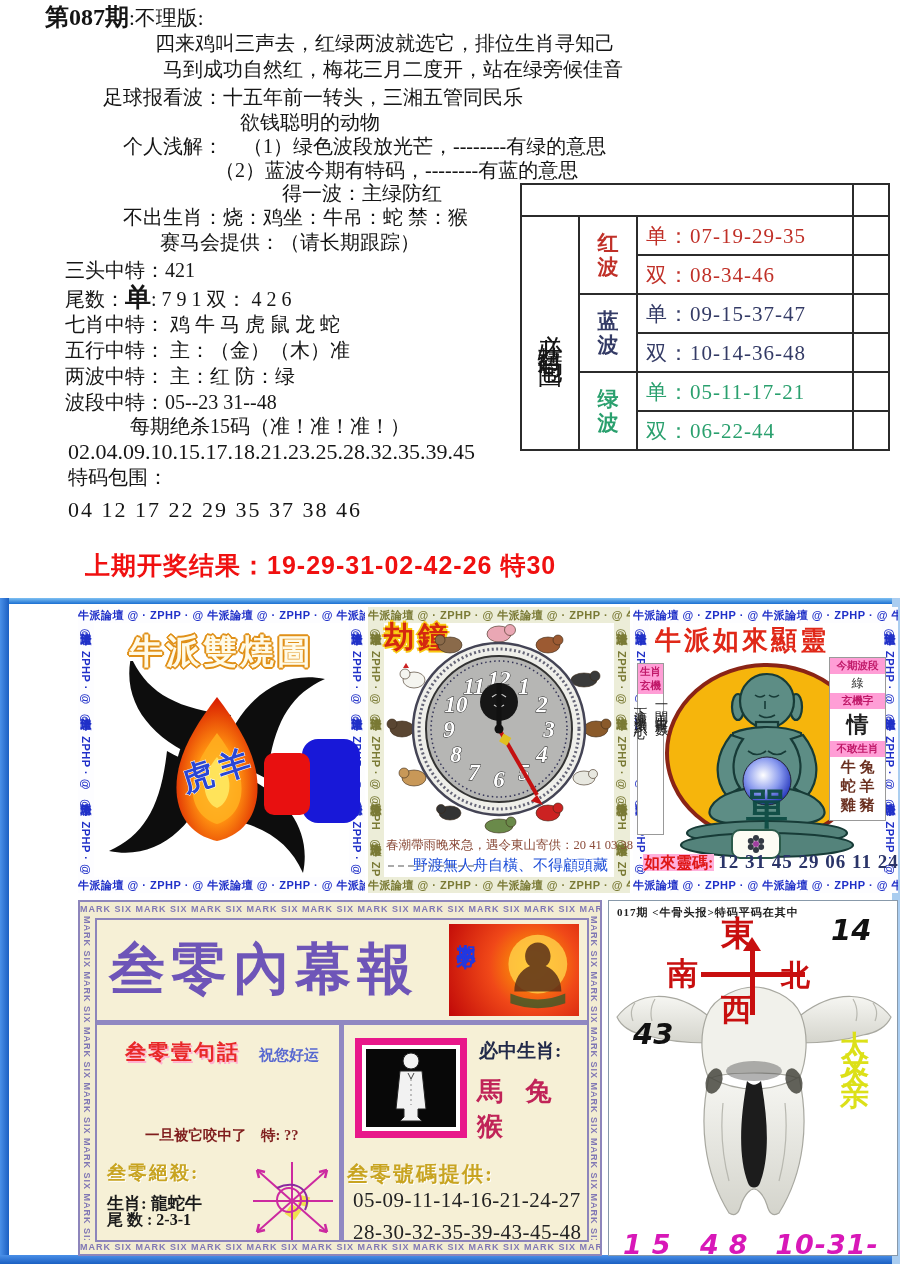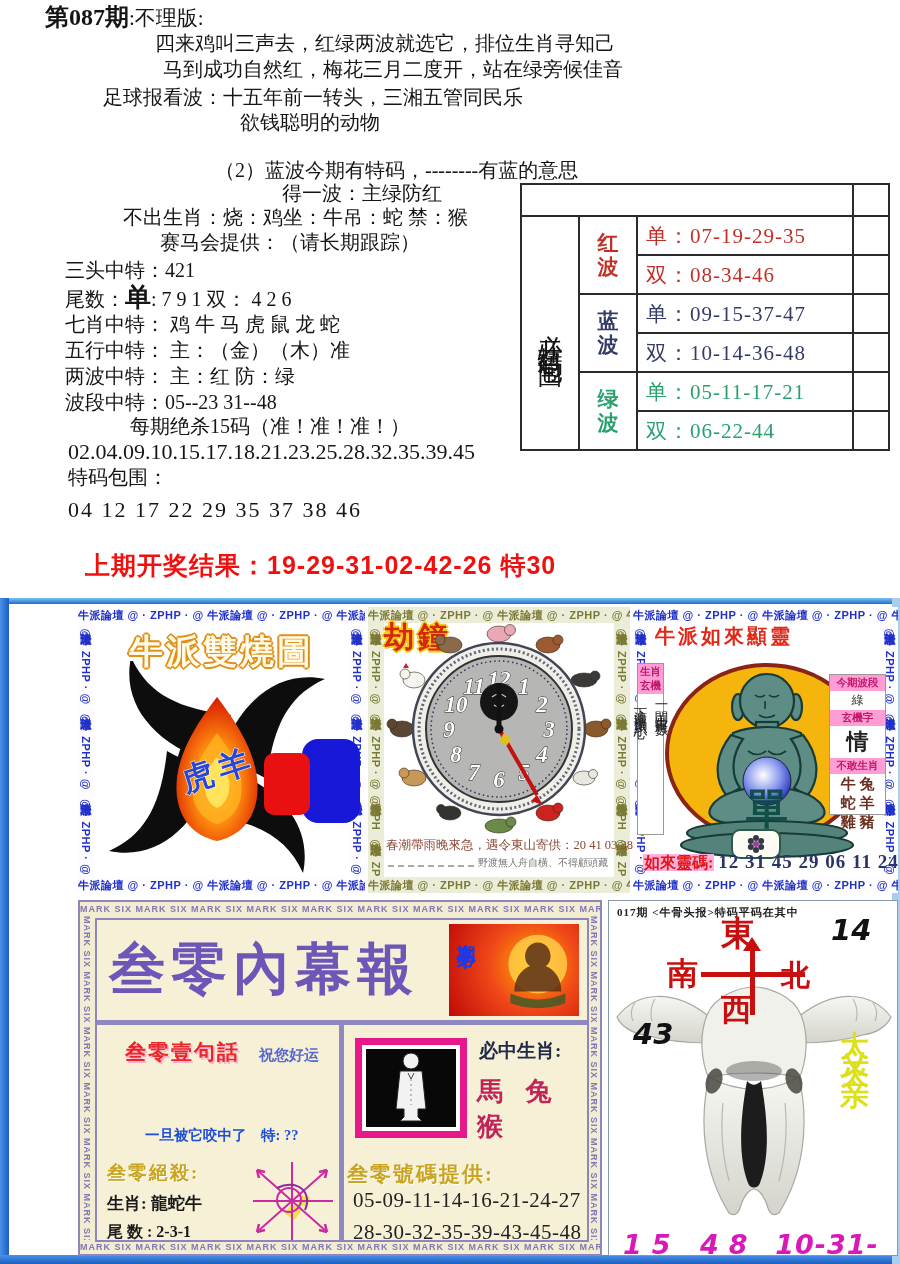--- a/index.html
+++ b/index.html
@@ -37,24 +37,24 @@
         font-weight:bold;font-size:11px;letter-spacing:.5px;white-space:nowrap;line-height:16px;}
   .btxt.v{writing-mode:vertical-rl;line-height:16px;}
   .zphp-blue{color:#2030c8;background:#fdfdff;}
   .zphp-olive{color:#7a7a35;background:#ecedd8;}
 
   .burn-title{position:absolute;left:16px;right:16px;top:22px;text-align:center;
       font-size:34px;font-weight:900;letter-spacing:3px;color:#fffbe8;
       text-shadow:-2px 0 #e09018,2px 0 #e09018,0 -2px #e09018,0 2px #e09018,-1px -1px #e09018,1px 1px #e09018,-1px 1px #e09018,1px -1px #e09018;}
   .clock-title{position:absolute;left:16px;top:10px;font-size:30px;font-weight:900;letter-spacing:4px;color:#d42810;
       text-shadow:-2px 0 #f8c810,2px 0 #f8c810,0 -2px #f8c810,0 2px #f8c810;}
-  .buddha-title{position:absolute;left:22px;top:16px;font-size:20px;font-weight:900;letter-spacing:3px;color:#e02818;}
+  .buddha-title{position:absolute;left:22px;top:16px;font-size:26px;font-weight:900;letter-spacing:3px;color:#e02818;}
 
   .caption1{position:absolute;left:18px;top:230px;width:228px;font-size:12.5px;color:#8a4a38;white-space:nowrap;}
-  .caption2{position:absolute;left:0;right:22px;top:249px;text-align:right;font-size:10px;color:#737373;}
+  .caption2{position:absolute;left:0;right:22px;top:249px;text-align:right;font-size:15px;color:#1d4ed8;}
   .cap-dash{position:absolute;left:20px;top:258px;width:86px;border-top:2px dashed #aaa;}
 
   .shape-blue{position:absolute;left:224px;top:132px;width:58px;height:84px;background:#1818d8;border-radius:16px;z-index:1;}
   .shape-red{position:absolute;left:186px;top:146px;width:46px;height:62px;background:#e81010;border-radius:10px;z-index:2;}
 
   .info-box{position:absolute;background:#fff;border:1px solid #999;z-index:3;box-sizing:border-box;}
   .pink-h{background:#ff9ed6;color:#c01868;font-family:"Liberation Sans","DejaVu Sans",sans-serif;
           font-weight:bold;font-size:10.5px;text-align:center;padding:1px 0;}
   .vcols{display:flex;flex-direction:row-reverse;justify-content:center;gap:3px;padding-top:3px;}
   .vcol{writing-mode:vertical-rl;text-orientation:upright;font-size:13.5px;letter-spacing:3px;color:#222;}
@@ -77,25 +77,25 @@
       font-size:56px;font-weight:900;color:#6e55b8;letter-spacing:6px;text-align:center;}
   .redbox{position:absolute;right:8px;top:4px;width:130px;height:92px;
       background:radial-gradient(circle at 65% 45%, #ffb000 0%, #f04818 45%, #c00808 100%);display:flex;}
   .redbox .mw{writing-mode:vertical-rl;text-orientation:upright;color:#2238e0;font-weight:900;font-size:19px;
       font-family:"Liberation Sans","DejaVu Sans",sans-serif;padding:4px 2px 0 4px;letter-spacing:2px;}
   .div-h{position:absolute;left:0;top:100px;width:100%;height:5px;background:#9088c2;}
   .div-v{position:absolute;left:242px;top:105px;width:5px;height:215px;background:#9088c2;}
   .slogan{position:absolute;left:28px;top:118px;font-size:21px;font-weight:700;color:#e82828;letter-spacing:2px;
       text-shadow:1.5px 1.5px 0 #ffb0d0;}
   .wish{position:absolute;left:162px;top:126px;font-size:15px;color:#5868d0;font-weight:bold;}
-  .bite{position:absolute;left:48px;top:206px;font-size:14.5px;color:#1d4ed8;font-weight:bold;}
+  .bite{position:absolute;left:48px;top:206px;font-size:14.5px;color:#7f1d1d;font-weight:bold;}
   .gold{color:#c8a421;font-weight:900;letter-spacing:2px;text-shadow:1px 1px 0 #fff;}
   .kill-label{position:absolute;left:10px;top:240px;font-size:19px;}
   .zline{position:absolute;left:10px;top:272px;font-size:17px;font-weight:bold;color:#1a1a1a;text-align:center;}
-  .tline{position:absolute;left:10px;top:302px;font-size:16px;color:#1a1a1a;font-weight:bold;}
+  .tline{position:absolute;left:10px;top:290px;font-size:16px;color:#1a1a1a;font-weight:bold;}
   .mframe{position:absolute;left:258px;top:118px;width:112px;height:100px;border:7px solid #e8188a;background:#fff;
       box-sizing:border-box;padding:4px;display:flex;align-items:center;justify-content:center;}
   .mframe .blackbox{width:100%;height:100%;background:#080808;display:flex;align-items:center;justify-content:center;}
   .must-lab{position:absolute;left:382px;top:118px;font-size:19px;font-weight:bold;color:#222a4a;}
   .must-z{position:absolute;left:380px;top:154px;font-size:26px;font-weight:900;color:#c02458;letter-spacing:8px;}
   .num-lab{position:absolute;left:250px;top:240px;font-size:21px;}
   .nline1{position:absolute;left:256px;top:268px;font-size:21px;color:#222;letter-spacing:.5px;}
   .nline2{position:absolute;left:256px;top:300px;font-size:21px;color:#222;letter-spacing:.5px;}
 
   
@@ -120,20 +120,21 @@
 </head>
 <body>
 
 <div class="page">
 
   <div class="tl" style="left:45px;top:4px;"><span class="big-issue">第087期</span><span class="edition">:不理版:</span></div>
   <div class="tl" style="left:155px;top:32px;">四来鸡叫三声去，红绿两波就选它，排位生肖寻知己</div>
   <div class="tl" style="left:163px;top:58px;">马到成功自然红，梅花三月二度开，站在绿旁候佳音</div>
   <div class="tl" style="left:103px;top:86px;">足球报看波：十五年前一转头，三湘五管同民乐</div>
   <div class="tl" style="left:240px;top:111px;">欲钱聪明的动物</div>
+  <div class="tl" style="left:123px;top:135px;">个人浅解：　（1）绿色波段放光芒，--------有绿的意思</div>
   <div class="tl" style="left:215px;top:159px;">（2）蓝波今期有特码，--------有蓝的意思</div>
   <div class="tl" style="left:282px;top:182px;">得一波：主绿防红</div>
   <div class="tl" style="left:123px;top:206px;">不出生肖：烧：鸡坐：牛吊：蛇 禁：猴</div>
   <div class="tl" style="left:160px;top:231px;">赛马会提供：（请长期跟踪）</div>
 
   <div class="tl" style="left:65px;top:259px;">三头中特：421</div>
   <div class="tl" style="left:65px;top:284px;"><span>尾数：</span><span style="font-size:26px;font-weight:bold;">单</span><span>: 7 9 1 双： 4 2 6</span></div>
   <div class="tl" style="left:65px;top:313px;">七肖中特： 鸡 牛 马 虎 鼠 龙 蛇</div>
   <div class="tl" style="left:65px;top:339px;">五行中特： 主：（金）（木）准</div>
   <div class="tl" style="left:65px;top:365px;">两波中特： 主：红 防：绿</div>
@@ -360,21 +361,21 @@
     </svg>
 
     <div class="info-box" style="left:4px;top:56px;width:27px;height:172px;">
       <div class="pink-h">生肖玄機</div>
       <div class="vcols">
         <div class="vcol">一閙出古尾數</div>
         <div class="vcol">下溏邊淌多小心</div>
       </div>
     </div>
 
-    <div class="info-box" style="left:196px;top:67px;width:57px;height:141px;">
+    <div class="info-box" style="left:196px;top:50px;width:57px;height:164px;">
       <div class="pink-h">今期波段</div>
       <div class="rb-val">綠</div>
       <div class="pink-h">玄機字</div>
       <div class="rb-big">情</div>
       <div class="pink-h">不敢生肖</div>
       <div class="rb-animals">牛 兔
 蛇 羊
 雞 豬</div>
     </div>
 

